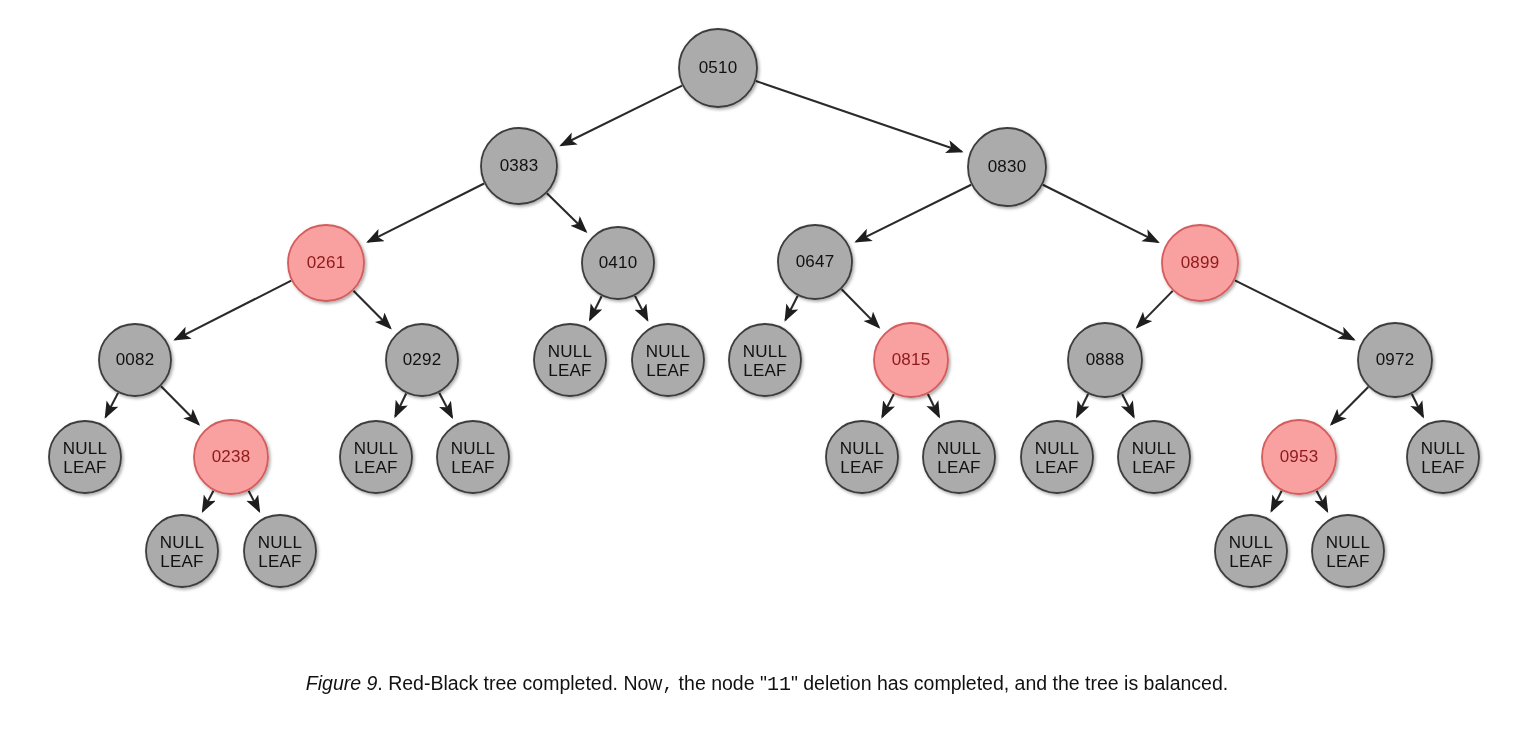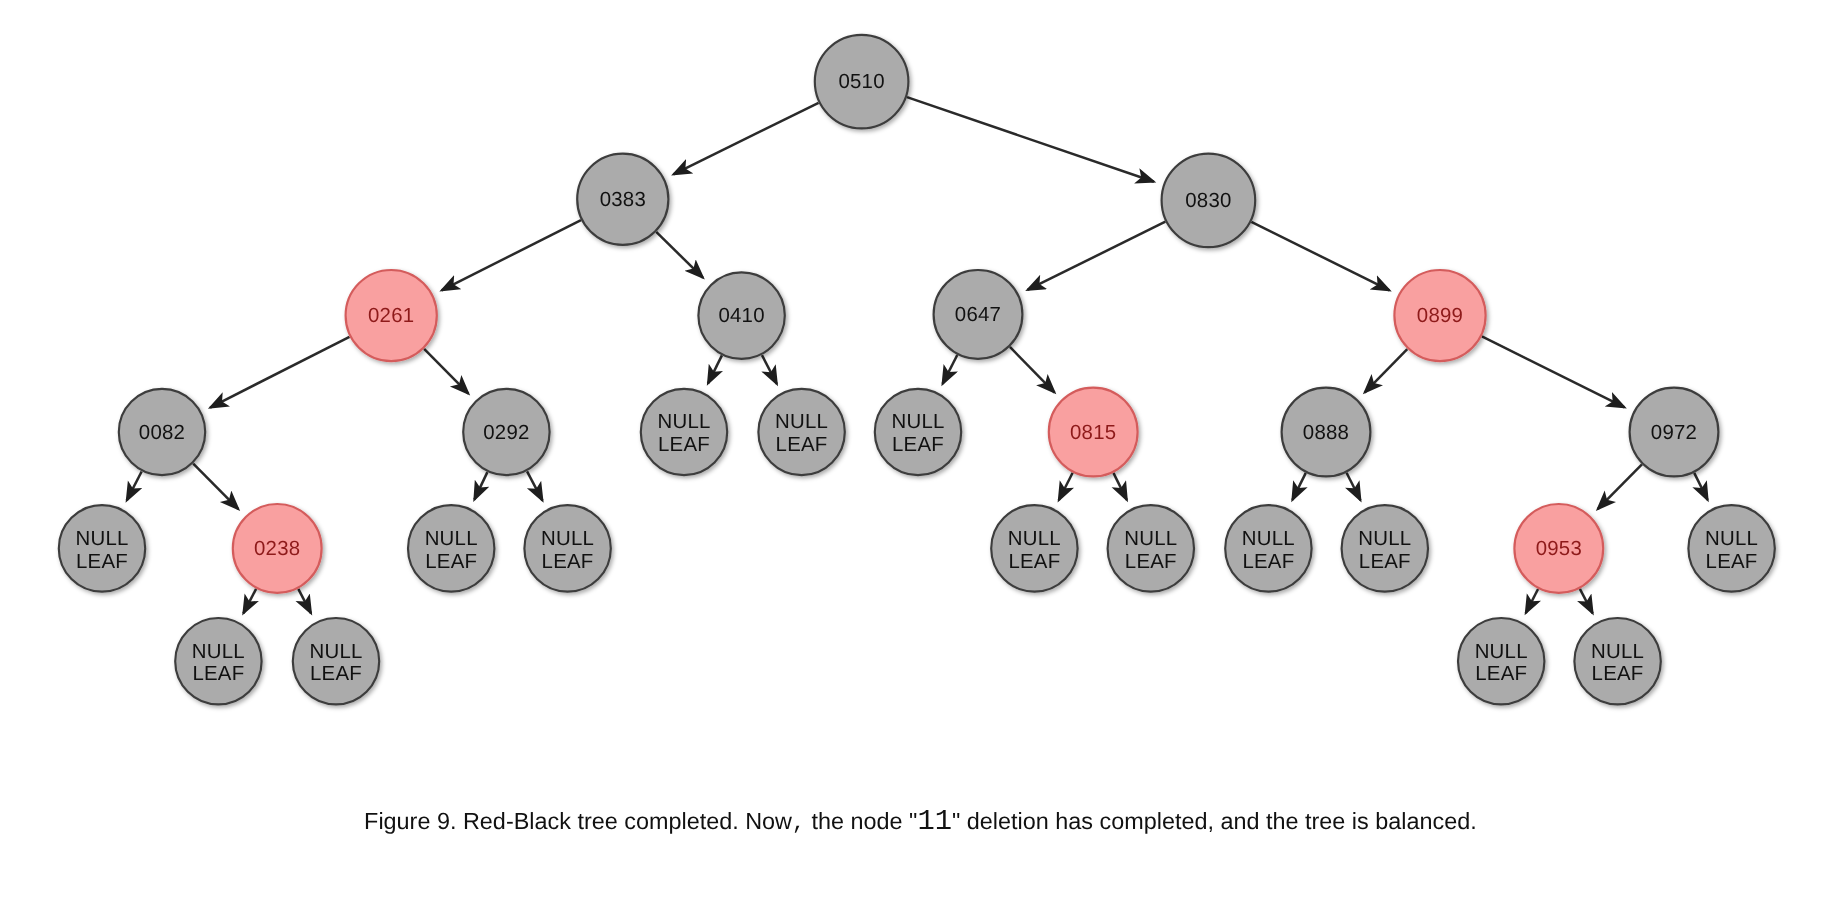--- a/index.html
+++ b/index.html
@@ -46,24 +46,25 @@
     left: 0;
     top: 672px;
     width: 1534px;
     text-align: center;
     font-family: "Liberation Sans", sans-serif;
     font-size: 19.5px;
     color: #111111;
     white-space: nowrap;
   }
   #caption .fig-label {
+    font-style: italic;
   }
   #caption .mono {
     font-family: "Liberation Mono", monospace;
-    font-size: 24px;
+    font-size: 20px;
   }
   #caption .comma-mono {
     font-family: "Liberation Mono", monospace;
     font-size: 18px;
   }
 </style>
 </head>
 <body>
 
 <div id="figure-root">

